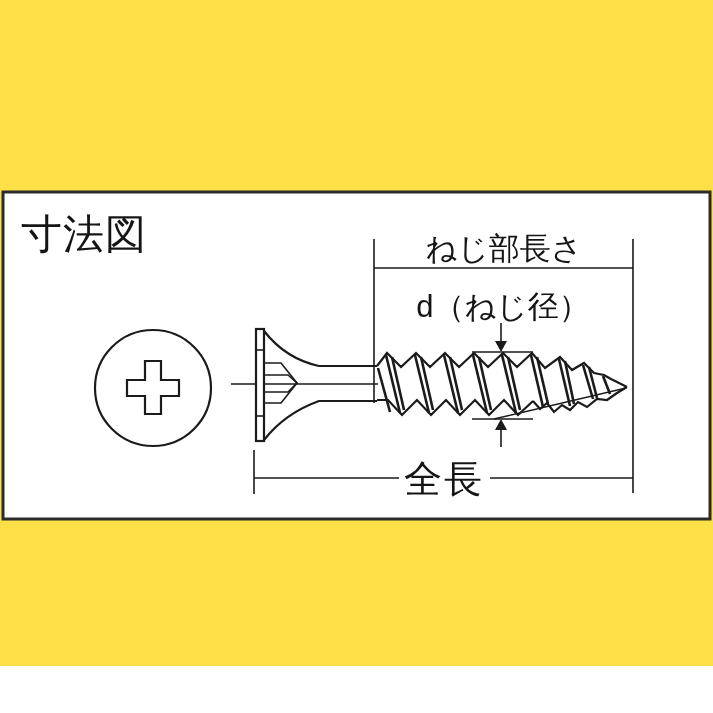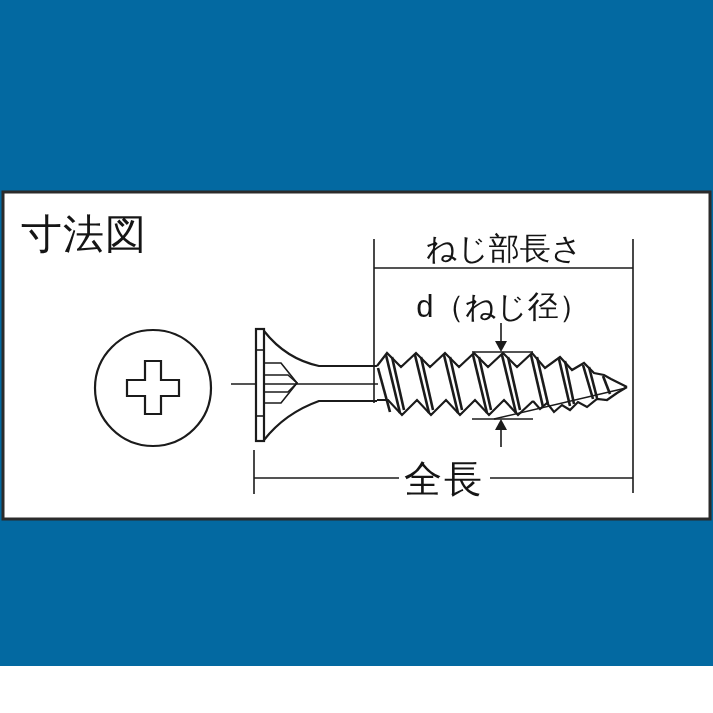--- a/index.html
+++ b/index.html
@@ -1,19 +1,19 @@
 <!DOCTYPE html>
 <html><head>
 <meta charset="utf-8">
 <style>
   html,body{margin:0;padding:0;background:#fff;}
   .canvas{
     position:relative;
     width:713px;height:666px;
-    background:#0369a1;
+    background:#fde047;
     overflow:hidden;
     font-family:"Liberation Sans","DejaVu Sans",sans-serif;
   }
   svg{display:block;}
   text{
     font-family:"Liberation Sans","DejaVu Sans",sans-serif;
     fill:#151515;
   }
   .t-title{font-size:41px;letter-spacing:1px;}
   .t-dim{font-size:31px;}

